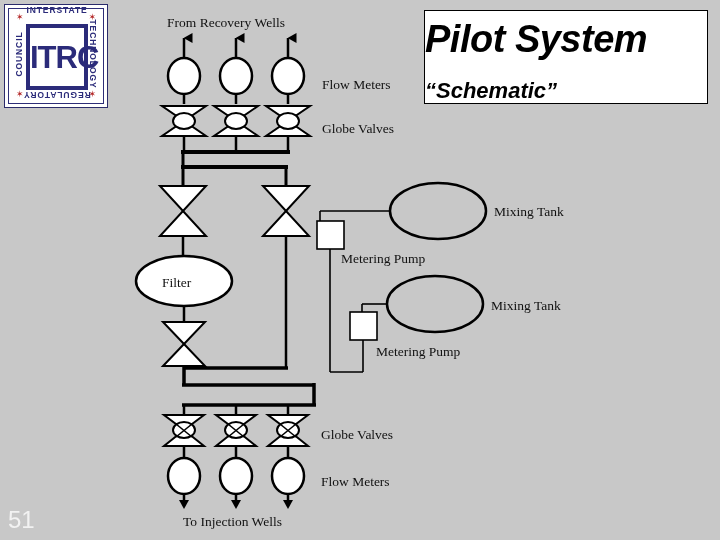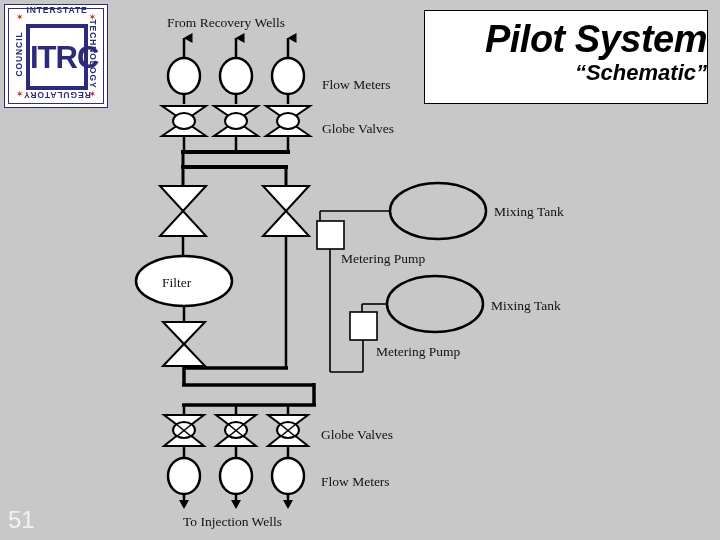--- a/index.html
+++ b/index.html
@@ -85,34 +85,34 @@
   
   #titlebox {
     position: absolute;
     left: 424px;
     top: 10px;
     width: 284px;
     height: 94px;
     background: #ffffff;
     border: 1px solid #000000;
     box-sizing: border-box;
-    text-align: right;
+    text-align: left;
     font-family: "Liberation Sans", sans-serif;
   }
   #titlebox .t1 {
     margin-top: 9px;
     font-size: 38px;
     font-weight: bold;
     font-style: italic;
     letter-spacing: -0.5px;
     line-height: 1.05;
     color: #000;
   }
   #titlebox .t2 {
-    margin-top: 0;
+    margin-top: 18px;
     font-size: 22px;
     font-weight: bold;
     font-style: italic;
     color: #000;
   }
 
   
   #pagenum {
     position: absolute;
     left: 8px;

